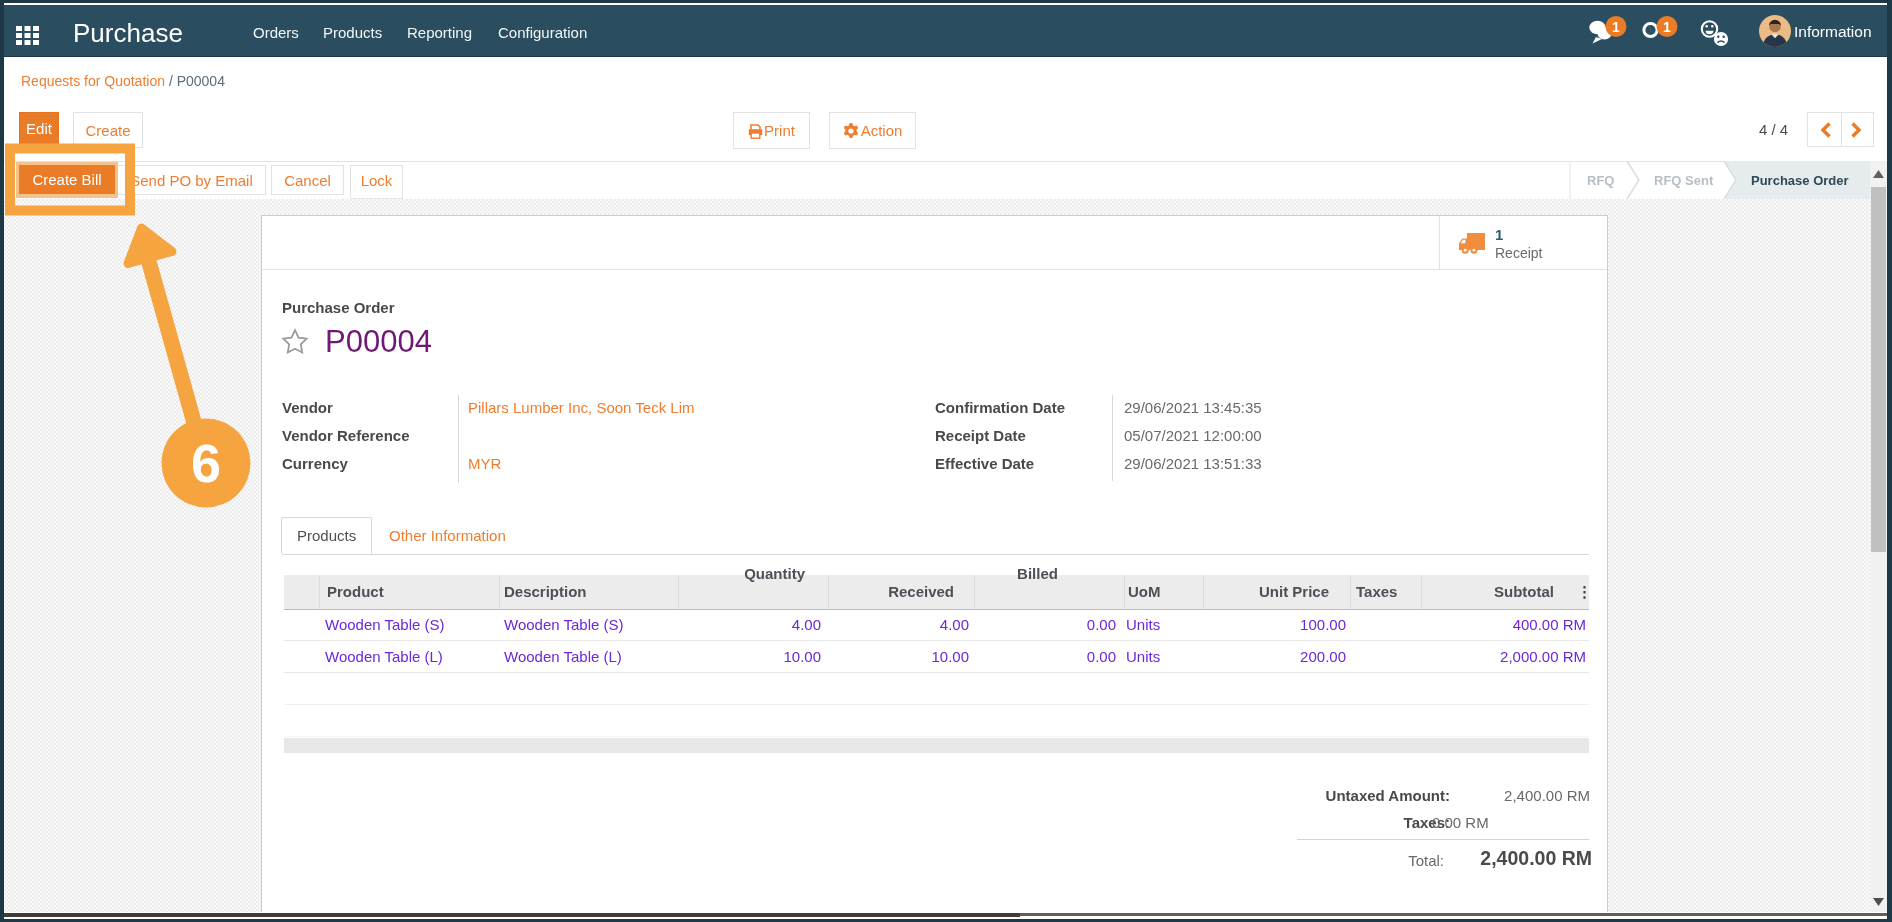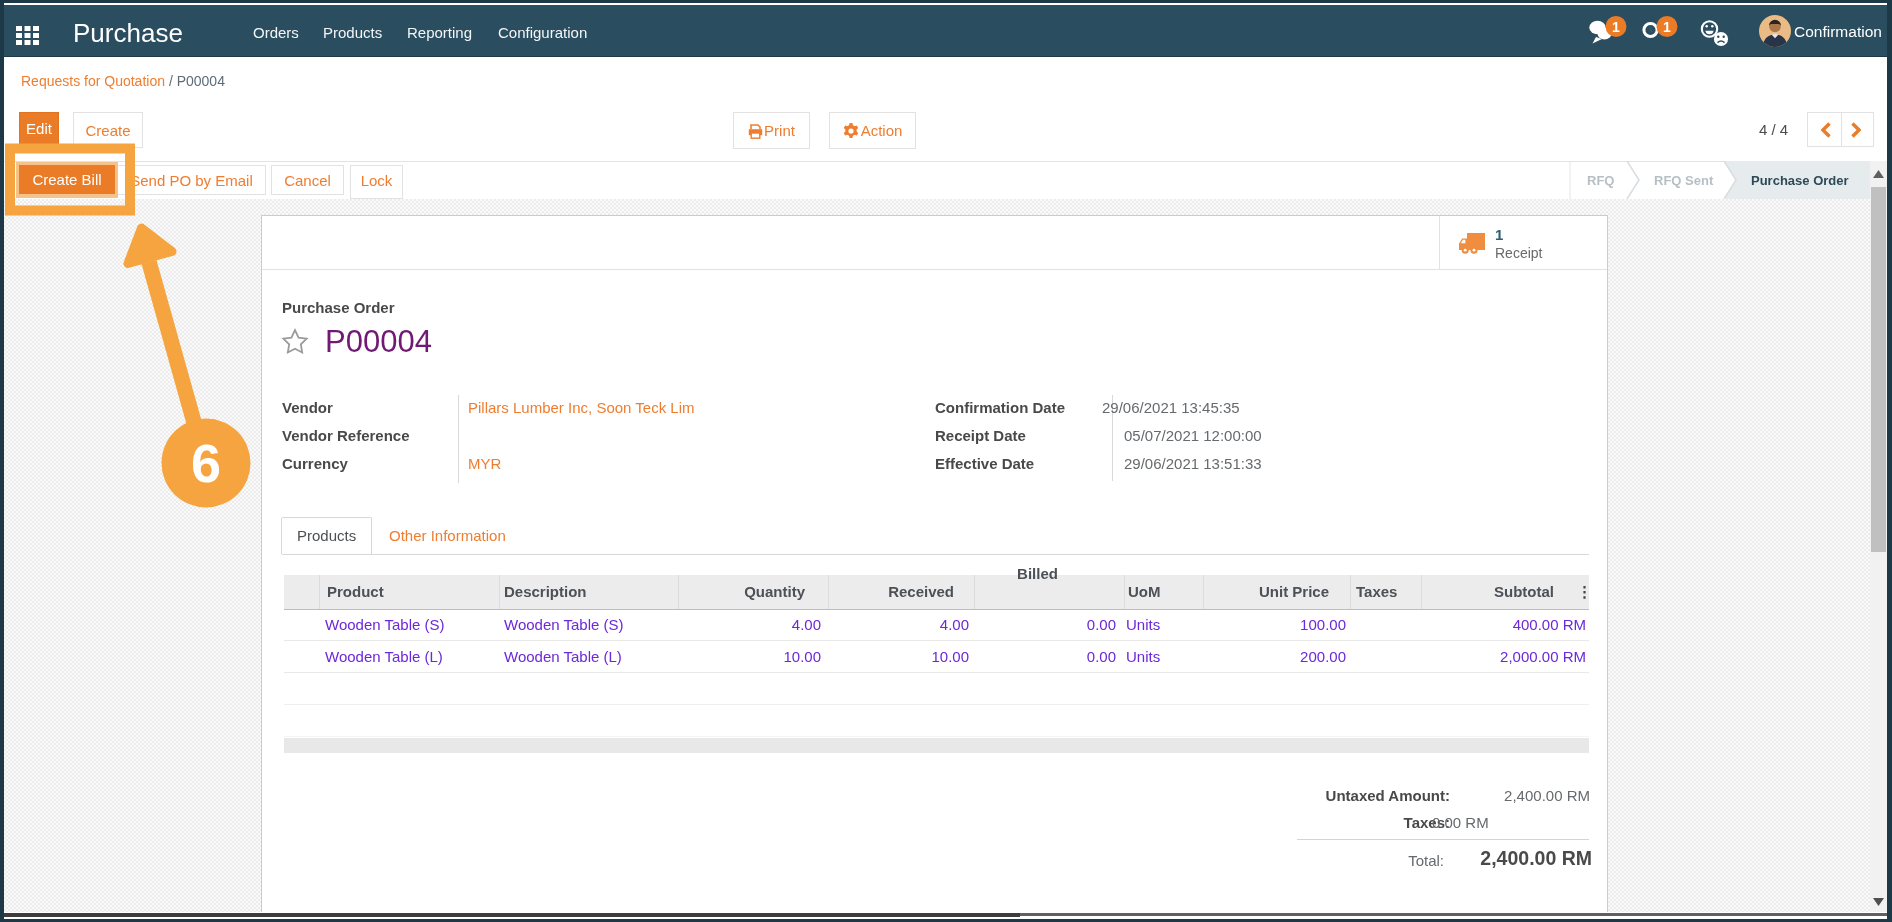--- a/index.html
+++ b/index.html
@@ -97,21 +97,21 @@
       </clipPath>
     </defs>
   <g clip-path="url(#avclip)">
     <rect width="32" height="32" fill="#eabb84"></rect>
     <circle cx="16" cy="11.5" r="5.8" fill="#ab7648"></circle>
     <path d="M16 4.7 a6 6 0 0 1 6 5.8 l-2 -1.4 h-8 l-2 1.4 a6 6 0 0 1 6 -5.8 z" fill="#2a2522"></path>
     <path d="M3.5 32 c1 -8.7 5.8 -12.6 12.5 -12.6 c6.7 0 11.5 3.9 12.5 12.6 z" fill="#273449"></path>
     <path d="M12.5 19.5 l3.5 3.8 l3.5 -3.8 l-3.5 -1 z" fill="#e8e4df"></path>
   </g>
 </svg>
-<div class="abs" style="left:1794px;top:23px;color:#fff;font-size:15.5px;z-index:5">Confirmation</div>
+<div class="abs" style="left:1794px;top:23px;color:#fff;font-size:15.5px;z-index:5">Information</div>
 
 <div class="abs breadcrumb">Requests for Quotation <span class="muted">/ P00004</span></div>
 
 <div class="btn primary" style="left:19px;top:112px;width:40px;height:33px;line-height:32px">Edit</div>
 <div class="btn" style="left:73px;top:112px;width:70px;height:36px;line-height:35px">Create</div>
 <div class="btn" style="left:733px;top:112px;width:77px;height:37px;line-height:36px">
   <svg style="position:absolute;left:14px;top:11px" width="15" height="15" viewBox="0 0 15 15">
     <path d="M3 5 V1 h7 l2 2 v2" fill="none" stroke="#ee7d30" stroke-width="1.6"></path>
     <rect x="0.8" y="5.2" width="13.4" height="6" fill="#ee7d30"></rect>
     <rect x="3.2" y="9" width="8.6" height="5.2" fill="#fff" stroke="#ee7d30" stroke-width="1.4"></rect>
@@ -180,21 +180,21 @@
     <div class="lbl" style="left:20px;top:211px">Vendor Reference</div>
     <div class="lbl" style="left:20px;top:239px">Currency</div>
     <div class="abs" style="left:196px;top:179px;width:1px;height:88px;background:#d9d9d9"></div>
     <div class="olink" style="left:206px;top:183px">Pillars Lumber Inc, Soon Teck Lim</div>
     <div class="olink" style="left:206px;top:239px">MYR</div>
 
     <div class="lbl" style="left:673px;top:183px">Confirmation Date</div>
     <div class="lbl" style="left:673px;top:211px">Receipt Date</div>
     <div class="lbl" style="left:673px;top:239px">Effective Date</div>
     <div class="abs" style="left:850px;top:179px;width:1px;height:86px;background:#d9d9d9"></div>
-    <div class="val" style="left:840px;top:183px">29/06/2021 13:45:35</div>
+    <div class="val" style="left:862px;top:183px">29/06/2021 13:45:35</div>
     <div class="val" style="left:862px;top:211px">05/07/2021 12:00:00</div>
     <div class="val" style="left:862px;top:239px">29/06/2021 13:51:33</div>
 
     <div class="abs" style="left:20px;top:338px;width:1307px;height:1px;background:#d8d8d8"></div>
     <div class="abs" style="left:19px;top:301px;width:91px;height:37px;border:1px solid #d8d8d8;border-bottom:none;background:#fff;border-radius:2px 2px 0 0"></div>
     <div class="abs" style="left:35px;top:311px;font-size:15px;color:#4c5054">Products</div>
     <div class="olink" style="left:127px;top:311px">Other Information</div>
 
     <div class="abs" style="left:22px;top:359px;width:1305px;height:35px;background:#ececec;border-bottom:1px solid #b4bfc6"></div>
     <div class="abs" style="left:57px;top:359px;width:1px;height:34px;background:#dcdcdc"></div>
@@ -202,21 +202,21 @@
     <div class="abs" style="left:416px;top:359px;width:1px;height:34px;background:#dcdcdc"></div>
     <div class="abs" style="left:566px;top:359px;width:1px;height:34px;background:#dcdcdc"></div>
     <div class="abs" style="left:712px;top:359px;width:1px;height:34px;background:#dcdcdc"></div>
     <div class="abs" style="left:862px;top:359px;width:1px;height:34px;background:#dcdcdc"></div>
     <div class="abs" style="left:941px;top:359px;width:1px;height:34px;background:#dcdcdc"></div>
     <div class="abs" style="left:1088px;top:359px;width:1px;height:34px;background:#dcdcdc"></div>
     <div class="abs" style="left:1159px;top:359px;width:1px;height:34px;background:#dcdcdc"></div>
 
     <div class="th" style="left:65px;top:359px">Product</div>
     <div class="th" style="left:242px;top:359px">Description</div>
-    <div class="th" style="left:416px;top:359px;width:127px;text-align:right">Quantity</div>
+    <div class="th" style="left:416px;top:341px;width:127px;text-align:right">Quantity</div>
     <div class="th" style="left:566px;top:359px;width:126px;text-align:right">Received</div>
     <div class="th" style="left:712px;top:341px;width:127px;text-align:center">Billed</div>
     <div class="th" style="left:866px;top:359px">UoM</div>
     <div class="th" style="left:941px;top:359px;width:126px;text-align:right">Unit Price</div>
     <div class="th" style="left:1094px;top:359px">Taxes</div>
     <div class="th" style="left:1159px;top:359px;width:133px;text-align:right">Subtotal</div>
     <div class="th" style="left:1315px;top:359px;color:#444">⋮</div>
 
     <div class="abs" style="left:22px;top:393px;width:1305px;height:32px;border-bottom:1px solid #e8e8e8"></div>
     <div class="td" style="left:63px;top:393px">Wooden Table (S)</div>

